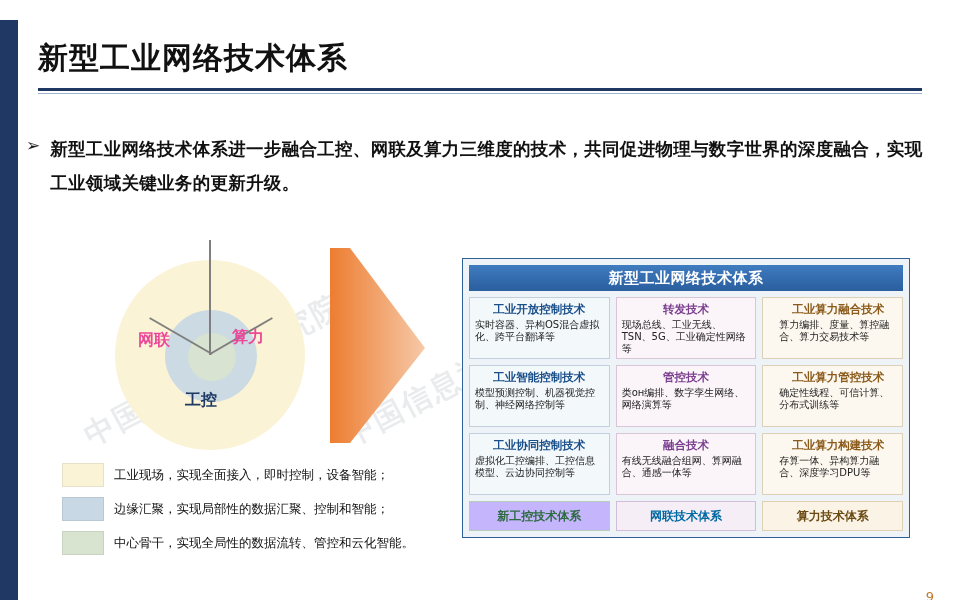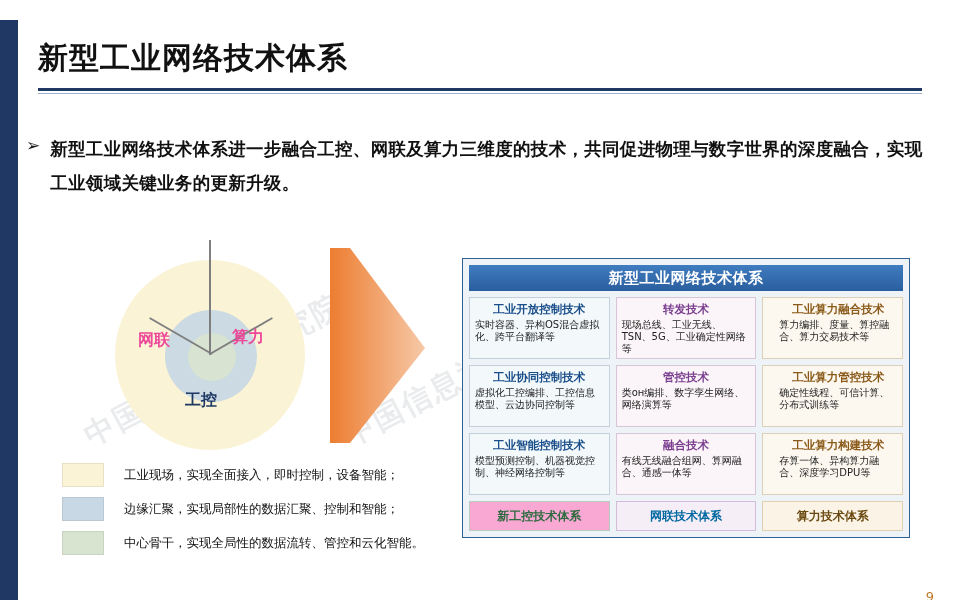--- a/index.html
+++ b/index.html
@@ -168,21 +168,20 @@
     position: absolute;
     left: 62px;
     top: 440px;
     width: 380px;
   }
   .legend-row {
     display: flex;
     align-items: center;
     height: 30px;
     margin-bottom: 4px;
-    gap: 10px;
   }
   .legend-swatch {
     width: 40px;
     height: 22px;
     flex: 0 0 auto;
     margin-right: 10px;
     border: 1px solid rgba(0,0,0,0.07);
   }
   .legend-text {
     font-size: 12.5px;
@@ -255,21 +254,21 @@
     align-items: center;
     justify-content: center;
     font-size: 12px;
     font-weight: bold;
     font-family: "DejaVu Sans", "Liberation Sans", sans-serif;
   }
 
   
   .col-a .card { background: #ffffff; border-color: #c3cfdd; }
   .col-a .card-title { color: #1a4f8a; }
-  .col-a .col-footer { background: #f9a8d4; border-color: #b7cdbb; color: #2f6b40; }
+  .col-a .col-footer { background: #c4b5fd; border-color: #b7cdbb; color: #2f6b40; }
 
   .col-b .card { background: #ffffff; border-color: #d8c6d8; }
   .col-b .card-title { color: #7b3f8f; }
   .col-b .col-footer { background: #f5eef7; border-color: #d3bcd9; color: #0369a1; }
 
   .col-c .card { background: #ffffff; border-color: #ddd0b8; padding-left: 16px; }
   .col-c .card-title { color: #8a5a1a; }
   .col-c .col-footer { background: #fbf4e6; border-color: #dfd0b2; color: #6b4a12; }
 
   
@@ -364,27 +363,27 @@
   <div class="panel">
     <div class="panel-header">新型工业网络技术体系</div>
     <div class="panel-cols">
 
       <div class="col col-a">
         <div class="card">
           <div class="card-title">工业开放控制技术</div>
           <div class="card-desc">实时容器、异构OS混合虚拟化、跨平台翻译等</div>
         </div>
         <div class="card">
+          <div class="card-title">工业智能控制技术</div>
+          <div class="card-desc">模型预测控制、机器视觉控制、神经网络控制等</div>
+        </div>
+        <div class="card">
           <div class="card-title">工业协同控制技术</div>
           <div class="card-desc">虚拟化工控编排、工控信息模型、云边协同控制等</div>
         </div>
-        <div class="card">
-          <div class="card-title">工业智能控制技术</div>
-          <div class="card-desc">模型预测控制、机器视觉控制、神经网络控制等</div>
-        </div>
         <div class="col-footer">新工控技术体系</div>
       </div>
 
       <div class="col col-b">
         <div class="card">
           <div class="card-title">转发技术</div>
           <div class="card-desc">现场总线、工业无线、TSN、5G、工业确定性网络等</div>
         </div>
         <div class="card">
           <div class="card-title">管控技术</div>

